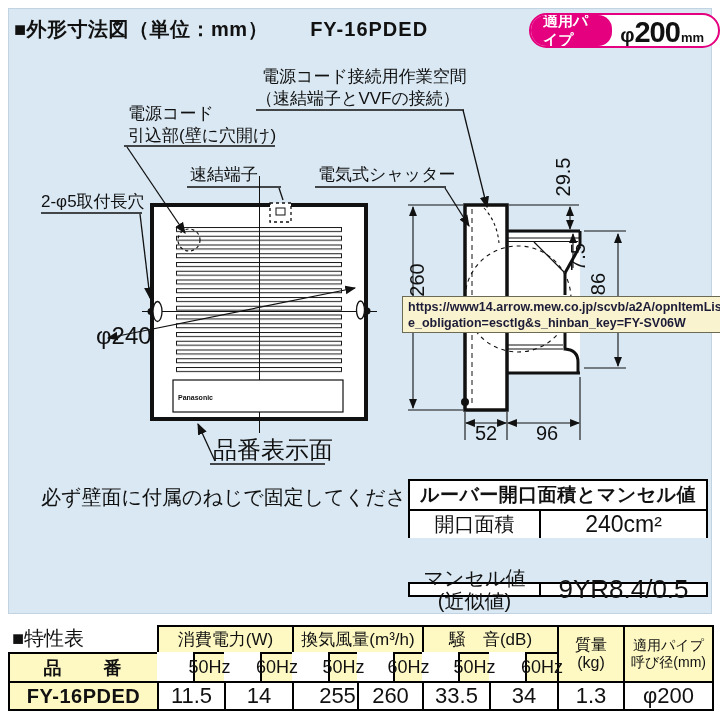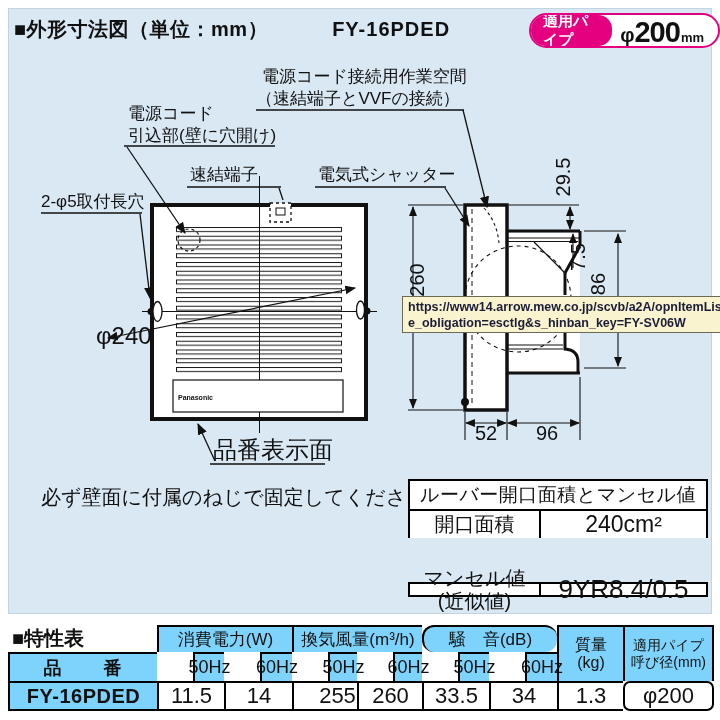--- a/index.html
+++ b/index.html
@@ -7,21 +7,21 @@
     width:720px;height:720px;position:relative;overflow:hidden;
     background:#ffffff;
     font-family:"Liberation Sans","DejaVu Sans",sans-serif;
     color:#111;
   }
   #blue-panel{
     position:absolute;left:8px;top:8px;width:704px;height:606px;
     background:#d9e8f3;border:1px solid #c2d4e2;box-sizing:border-box;
   }
   
-  #hdr{position:absolute;left:14px;top:16px;display:flex;gap:64px;align-items:baseline;z-index:2;}
+  #hdr{position:absolute;left:14px;top:16px;display:flex;gap:42px;align-items:baseline;z-index:2;}
   #hdr .t{font-size:20px;font-weight:600;letter-spacing:0.5px;}
   #hdr .m{font-size:20px;font-weight:600;letter-spacing:1px;}
   
   #badge{
     position:absolute;left:529px;top:13px;height:35px;z-index:2;
     display:flex;align-items:stretch;background:#fff;
     border:2px solid #e4007f;border-radius:20px;overflow:hidden;box-sizing:border-box;
   }
   #badge .seg1{
     background:#e4007f;color:#fff;font-weight:bold;font-size:15px;
@@ -47,36 +47,36 @@
   
   #note{position:absolute;left:24px;top:482px;z-index:2;font-size:20px;font-weight:500;line-height:30px;}
   #note .l2{padding-left:17px;}
   
   #ltab{position:absolute;left:408px;top:479px;z-index:3;display:grid;
     grid-template-columns:131px 169px;grid-template-rows:30px 29px 59px;background:#d9e8f3;}
   #ltab .c{background:#fff;border-top:2px solid #000;border-left:2px solid #000;
     display:flex;align-items:center;justify-content:center;box-sizing:border-box;}
   #ltab .ec{border-right:2px solid #000;}
   #ltab .er{border-bottom:2px solid #000;margin-top:44px;}
-  #ltab .hd{grid-column:1 / span 2;font-size:19px;font-weight:400;letter-spacing:0.5px;}
+  #ltab .hd{grid-column:1 / span 2;font-size:19px;font-weight:700;letter-spacing:0.5px;}
   #ltab .lb{font-size:20px;font-weight:500;}
   #ltab .lb2{font-size:20px;font-weight:500;flex-direction:column;line-height:23px;}
   #ltab .v1{font-size:23px;}
   #ltab .v2{font-size:26px;}
   
   #stab{position:absolute;left:8px;top:625px;z-index:3;display:grid;
     grid-template-columns:149px 67px 68px 65px 65px 67px 68px 66px 91px;
     grid-template-rows:27px 29px 30px;}
   #stab .c{border-top:2px solid #000;border-left:2px solid #000;box-sizing:border-box;
     display:flex;align-items:center;justify-content:center;background:#fff;}
   #stab .ec{border-right:2px solid #000;}
   #stab .er{border-bottom:2px solid #000;}
-  #stab .cream{background:#7dd3fc;}
+  #stab .cream{background:#fef9c3;}
   #stab .title{border:none;background:transparent;justify-content:flex-start;
-    font-size:20px;font-weight:700;padding-left:4px;}
+    font-size:20px;font-weight:400;padding-left:4px;}
   #stab .grp{font-size:17px;font-weight:500;}
   #stab .hz{font-size:18px;font-weight:500;margin-left:36px;}
   #stab .two{flex-direction:column;line-height:18px;font-size:16px;font-weight:500;grid-row:1 / span 2;}
   #stab .two.narrow{font-size:14px;line-height:17px;}
   #stab .hinban{font-size:18px;font-weight:600;letter-spacing:2px;}
   #stab .model{font-size:20px;font-weight:bold;letter-spacing:0.5px;}
   #stab .val{font-size:22px;font-weight:500;}
 </style>
 </head>
 <body>
@@ -217,21 +217,21 @@
     <span>(近似値)</span>
   </div>
   <div class="c ec er v2">9YR8.4/0.5</div>
 </div>
 
 <div id="stab">
 
   <div class="c title">■特性表</div>
   <div class="c cream grp" style="grid-column:2 / span 2;">消費電力(W)</div>
   <div class="c cream grp" style="grid-column:4 / span 2;">換気風量(m³/h)</div>
-  <div class="c cream grp" style="grid-column:6 / span 2;border-radius:12px;">騒　音(dB)</div>
+  <div class="c cream grp" style="grid-column:6 / span 2;">騒　音(dB)</div>
   <div class="c cream two" style="grid-column:8;">
     <span>質量</span>
     <span>(kg)</span>
   </div>
   <div class="c cream two narrow ec" style="grid-column:9;">
     <span>適用パイプ</span>
     <span>呼び径(mm)</span>
   </div>
 
   <div class="c cream hinban" style="grid-row:2;grid-column:1;">品　　番</div>
@@ -243,14 +243,14 @@
   <div class="c cream hz" style="grid-row:2;grid-column:7;">60Hz</div>
 
   <div class="c er cream model" style="grid-row:3;grid-column:1;">FY-16PDED</div>
   <div class="c er val" style="grid-row:3;grid-column:2;">11.5</div>
   <div class="c er val" style="grid-row:3;grid-column:3;">14</div>
   <div class="c er val" style="grid-row:3;grid-column:4;padding-left:24px;">255</div>
   <div class="c er val" style="grid-row:3;grid-column:5;">260</div>
   <div class="c er val" style="grid-row:3;grid-column:6;text-align:center;">33.5</div>
   <div class="c er val" style="grid-row:3;grid-column:7;">34</div>
   <div class="c er val" style="grid-row:3;grid-column:8;">1.3</div>
-  <div class="c er ec val" style="grid-row:3;grid-column:9;border-radius:7px;">φ200</div>
+  <div class="c er ec val" style="grid-row:3;grid-column:9;">φ200</div>
 </div>
 
 </body></html>

